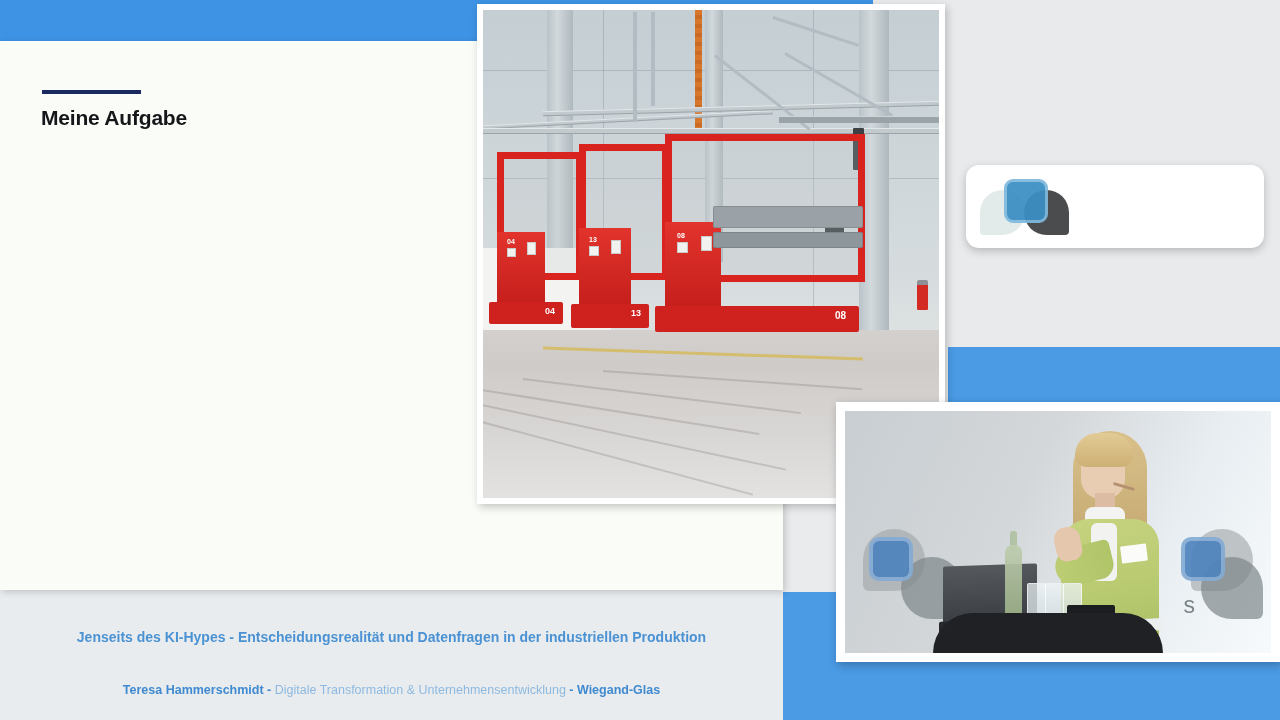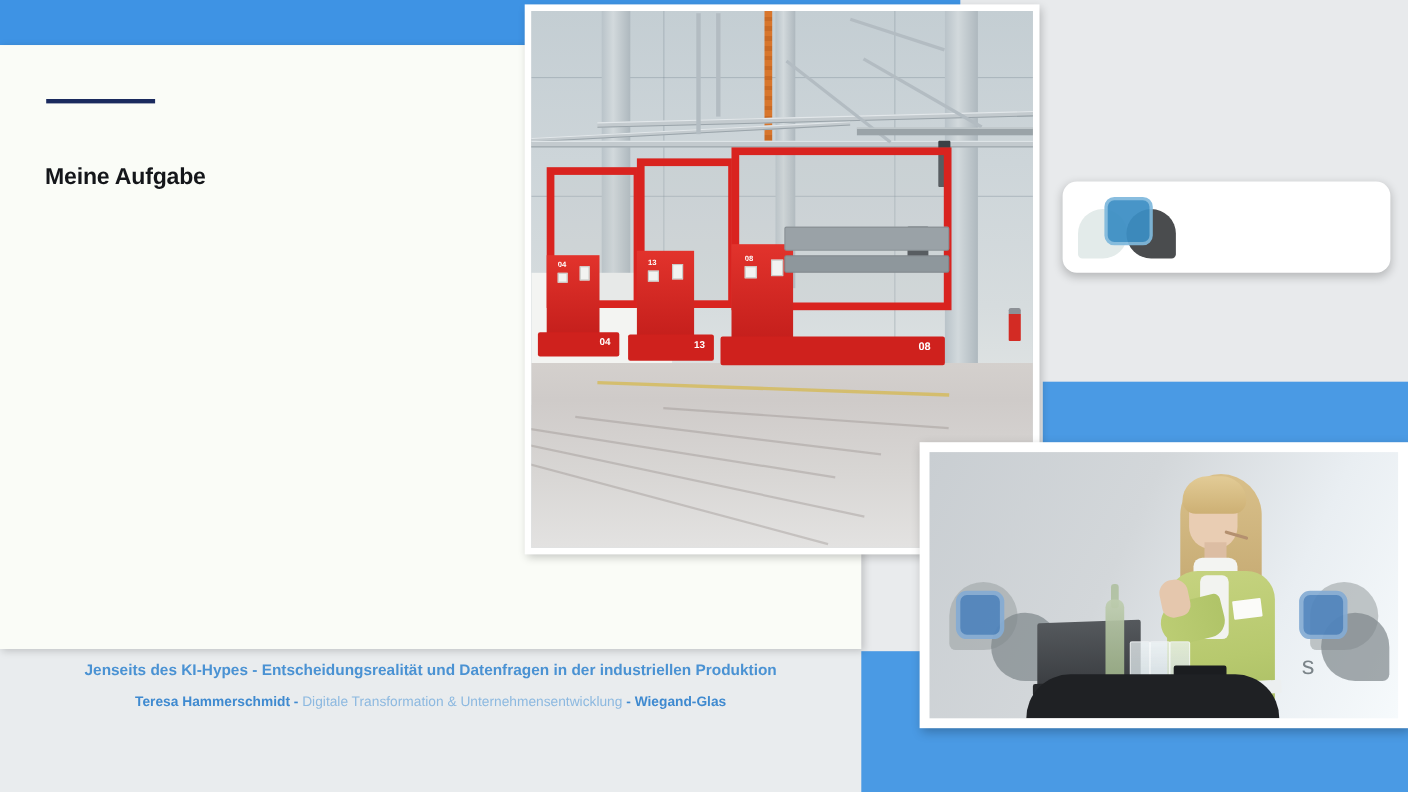--- a/index.html
+++ b/index.html
@@ -40,21 +40,20 @@
     box-shadow: 2px 2px 7px rgba(0,0,0,0.18);
   }
   .title-rule {
     position: absolute; left: 42px; top: 49px; width: 99px; height: 4px;
     background: #1a2a5e;
   }
   .slide-title {
     position: absolute; left: 41px; top: 65px;
     font-size: 21px; font-weight: bold; color: #14161a;
     letter-spacing: -0.2px;
-    margin-top: 43px;
   }
 
   
   .quote-box {
     position: absolute; left: 27px; top: 158px; width: 441px; height: 336px;
     background: #e4e5e1;
     display: flex; align-items: center;
   }
   .quote-text {
     padding: 0 18px 26px 18px;
@@ -285,24 +284,24 @@
   }
   .mic {
     position: absolute; left: 72px; top: 58px; width: 22px; height: 3px;
     background: #b4906f; border-radius: 2px; transform: rotate(16deg);
   }
 
   
   .footer { position: absolute; left: 0; top: 600px; width: 783px; }
   .footer-title {
     text-align: center; font-size: 14px; font-weight: bold;
-    color: #4a92d3; line-height: 1.35; padding: 0 56px;
+    color: #4a92d3; line-height: 1.35; padding: 0 56px; margin-top: 28px;
   }
   .footer-sub {
-    text-align: center; font-size: 12.5px; margin-top: 12px; color: #6fa8dc;
+    text-align: center; font-size: 12.5px; margin-top: 36px; color: #6fa8dc;
   }
   .footer-sub b { color: #3f8ad0; font-weight: bold; }
   .footer-sub span.light { color: #8db9e0; font-weight: normal; }
 </style>
 </head>
 <body>
 
 <div id="stage">
 
   <div class="bg-right-gray"></div>

